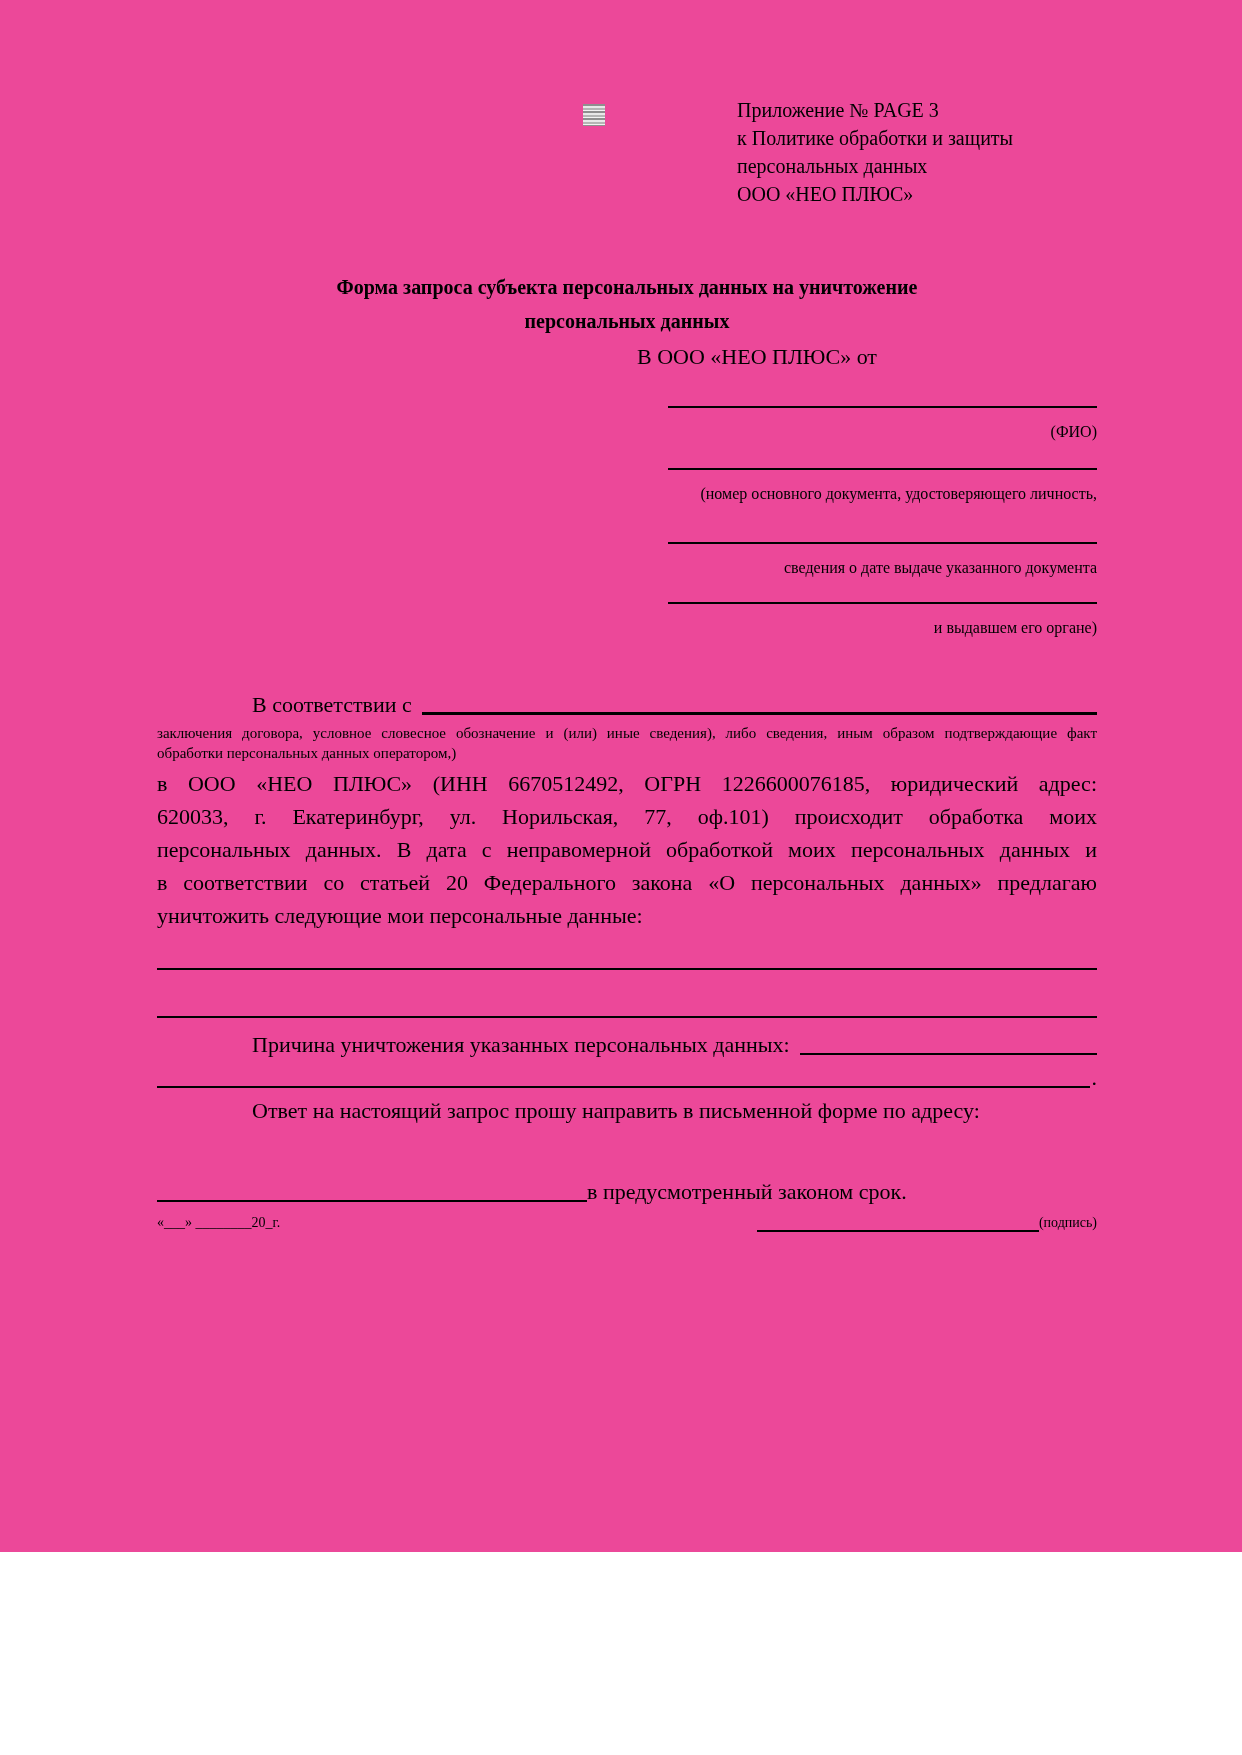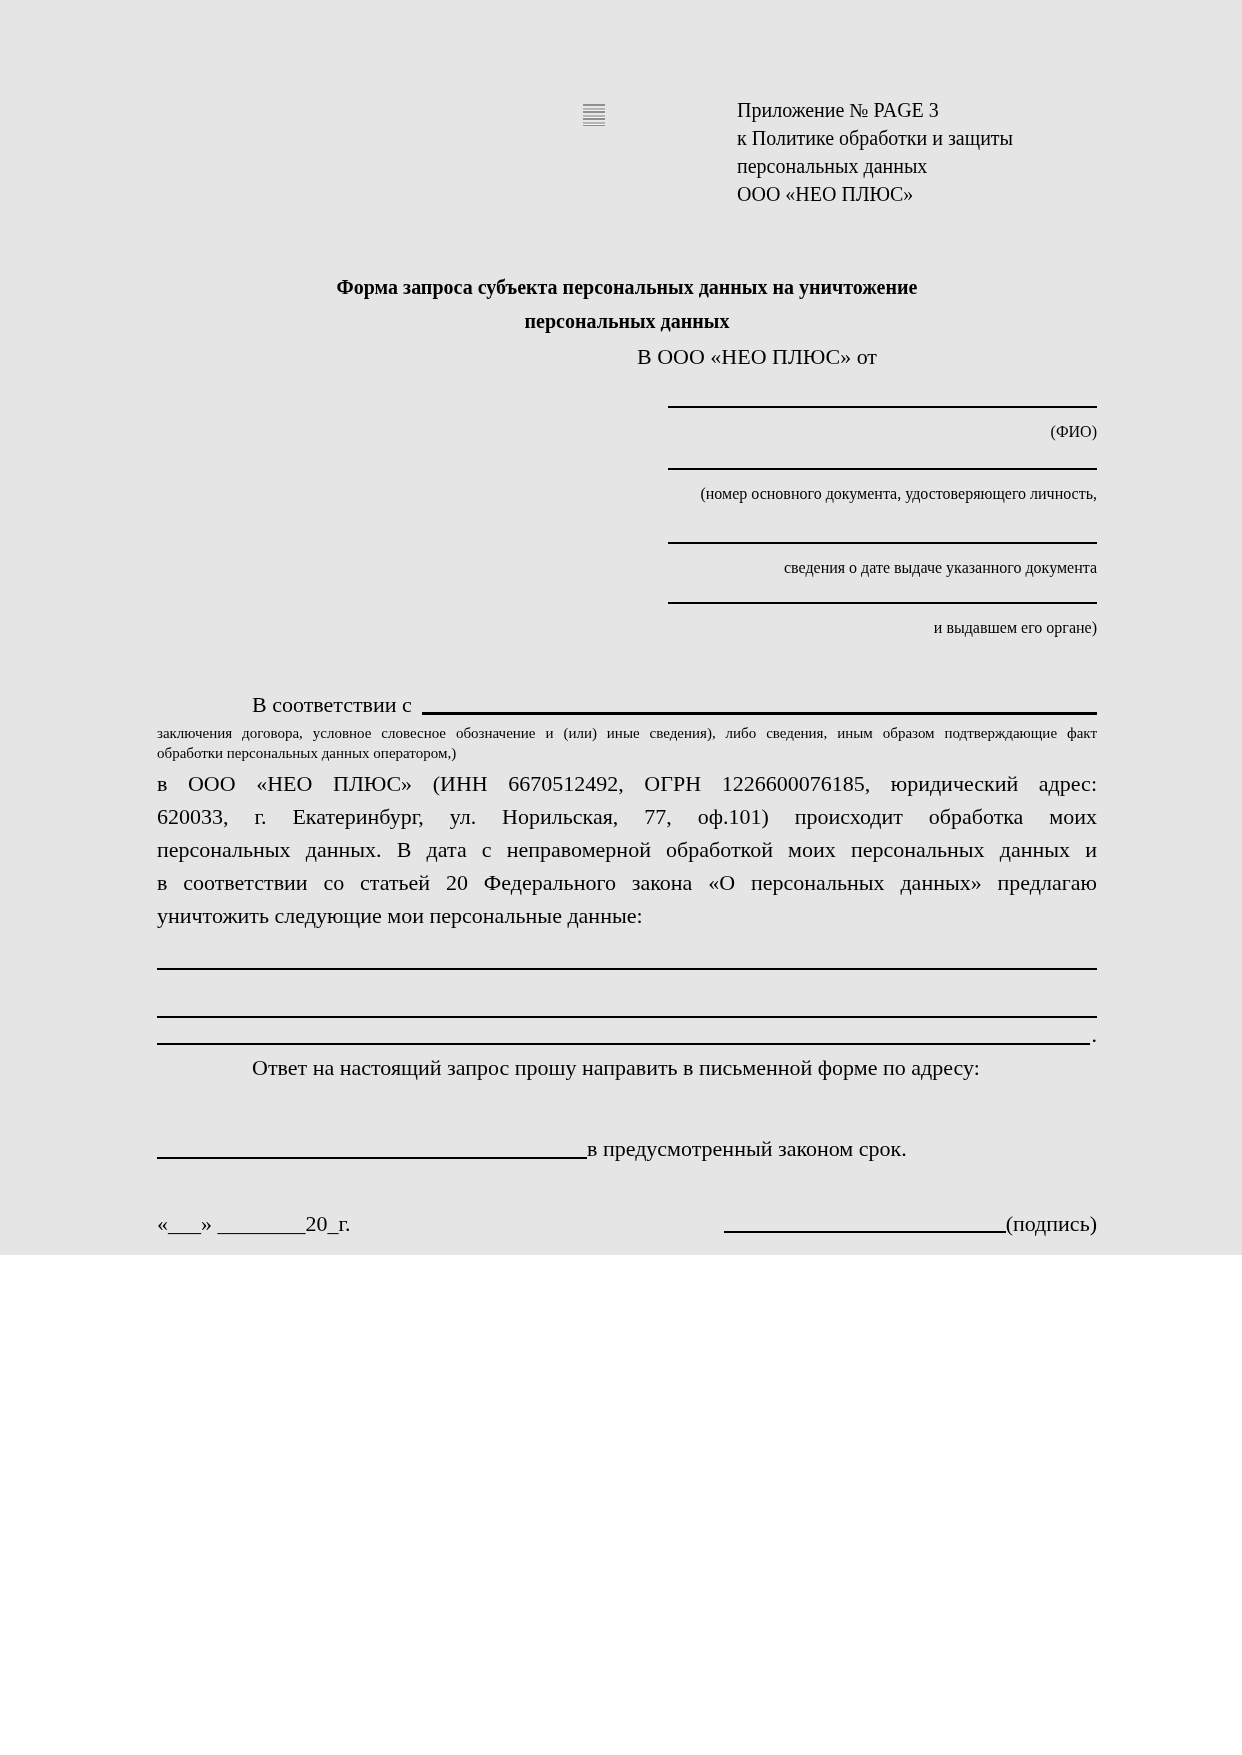--- a/index.html
+++ b/index.html
@@ -1,20 +1,20 @@
 <!DOCTYPE html>
 <html><head>
 <meta charset="utf-8">
 <style>
   html,body { margin:0; padding:0; background:#ffffff; }
   .page {
     position: relative;
     width: 1242px;
-    height: 1255px;
-    background: #e5e5e5;
+    height: 1552px;
+    background: #ec4899;
     color: #000000;
     font-family: "Liberation Serif", "DejaVu Serif", serif;
     box-sizing: border-box;
     padding: 96px 145px 0 157px;
     overflow: hidden;
   }
   
   .hdr {
     width: 372px;
     margin-left: 580px;
@@ -82,25 +82,24 @@
   
   .period-row { display: flex; font-size: 22px; line-height: 33px; }
   .period-row .fill { flex: 1; border-bottom: 2px solid #000; margin: 0 2px 6px 0; }
   
   .reply1 { font-size: 22px; line-height: 33px; text-indent: 95px; }
   .reply2 { display: flex; font-size: 22px; line-height: 33px; margin-top: 48px; }
   .reply2 .fill { width: 430px; border-bottom: 2px solid #000; margin: 0 0 6px 0; }
   .reply2 .tail { white-space: nowrap; }
   
   .daterow {
-    margin-top: 44px;
     display: flex;
     justify-content: space-between;
     align-items: flex-start;
-    font-size: 22px;
+    font-size: 14px;
     line-height: 30px;
   }
   .daterow .date { white-space: nowrap; }
   .sig { display: flex; align-items: flex-end; }
   .sig .sig-line { width: 282px; border-bottom: 2px solid #000; margin-bottom: 6px; }
   .sig .sig-caption { white-space: nowrap; }
 </style>
 </head>
 <body>
 
@@ -158,20 +157,24 @@
     <div class="jline">в ООО «НЕО ПЛЮС» (ИНН 6670512492, ОГРН 1226600076185, юридический адрес:</div>
     <div class="jline">620033, г. Екатеринбург, ул. Норильская, 77, оф.101) происходит обработка моих</div>
     <div class="jline">персональных данных. В дата с неправомерной обработкой моих персональных данных и</div>
     <div class="jline">в соответствии со статьей 20 Федерального закона «О персональных данных» предлагаю</div>
     <div class="jline last">уничтожить следующие мои персональные данные:</div>
   </div>
 
   <div class="rule-a"></div>
   <div class="rule-b"></div>
 
+  <div class="reason">
+    <span class="label">Причина уничтожения указанных персональных данных:</span>
+    <span class="fill"></span>
+  </div>
 
   <div class="period-row">
     <span class="fill"></span>
     <span>.</span>
   </div>
 
   <div class="reply1">Ответ на настоящий запрос прошу направить в письменной форме по адресу:</div>
 
   <div class="reply2">
     <span class="fill"></span>

